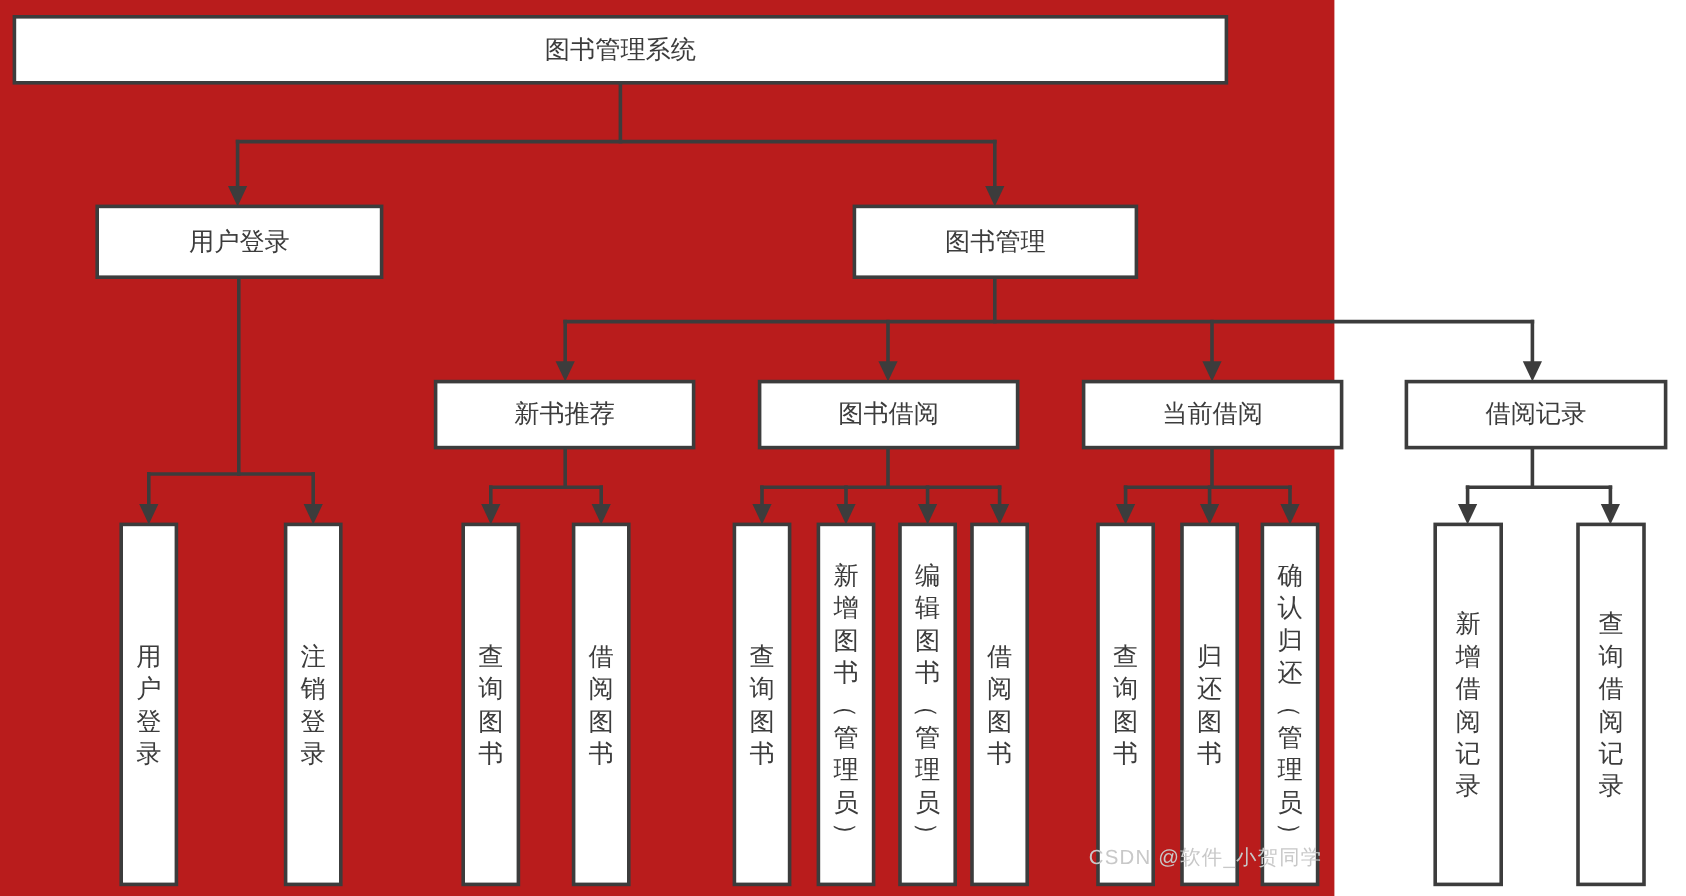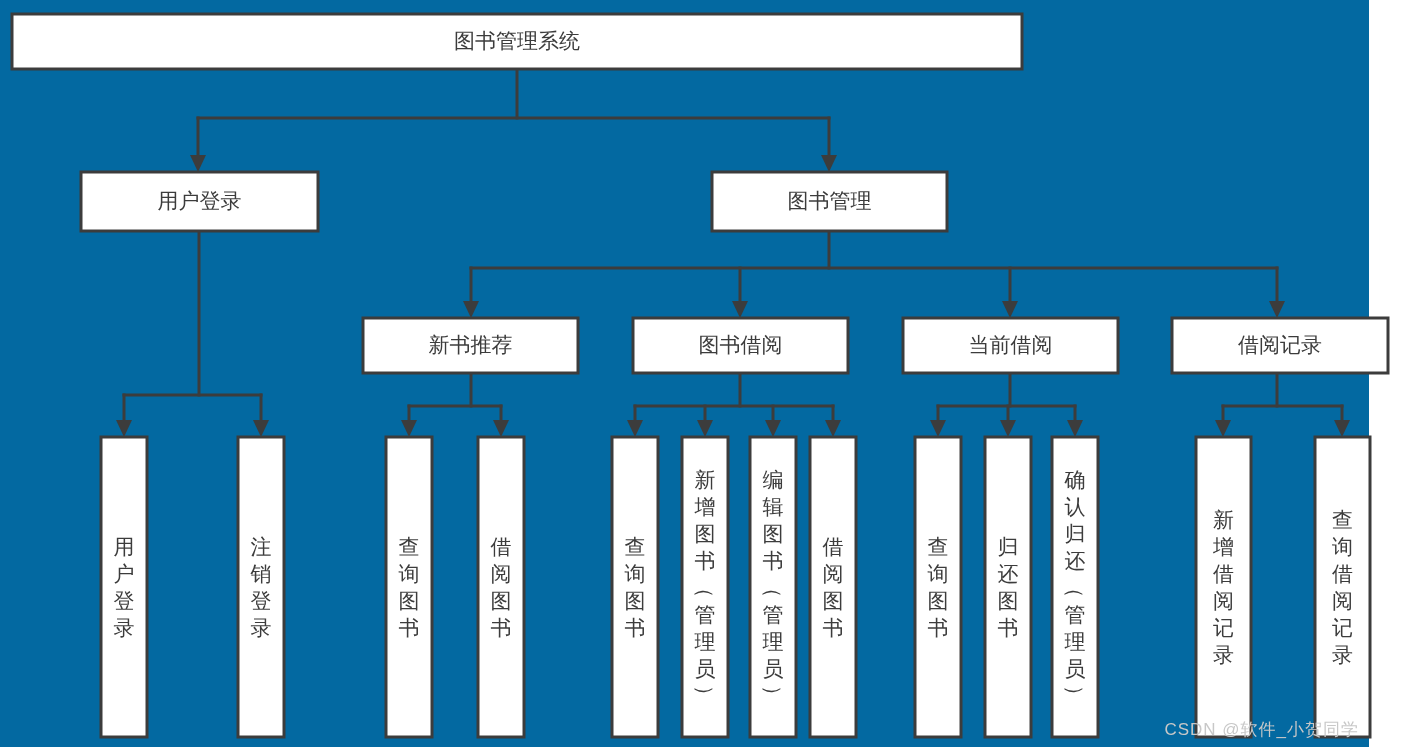--- a/index.html
+++ b/index.html
@@ -1,28 +1,28 @@
 <!DOCTYPE html>
 <html><head>
 <meta charset="utf-8">
 <style>
   html,body{margin:0;padding:0;background:#ffffff;}
   body{width:1405px;height:747px;overflow:hidden;
        font-family:"Liberation Sans","DejaVu Sans",sans-serif;}
-  #stage{position:relative;width:1369px;height:747px;background:#0369a1;}
+  #stage{position:relative;width:1112px;height:747px;background:#b91c1c;}
   svg#diagram{position:absolute;left:0;top:0;width:1405px;height:747px;display:block;}
   .nodebox{fill:#ffffff;stroke:#3c3c3c;stroke-width:3;}
   .link{stroke:#3c3c3c;stroke-width:3;fill:none;stroke-linecap:square;}
   .arrowhead{fill:#3c3c3c;stroke:none;}
   .boxlabel{fill:#3c3c3c;font-family:"Liberation Sans","DejaVu Sans",sans-serif;
             font-size:21px;text-anchor:middle;dominant-baseline:middle;}
   .vlabel{fill:#3c3c3c;font-family:"Liberation Sans","DejaVu Sans",sans-serif;
           font-size:21px;}
   .vchar{text-anchor:middle;}
-  .watermark{position:absolute;right:10px;bottom:6px;color:#c8c8c8;
+  .watermark{position:absolute;right:10px;bottom:21px;color:#c8c8c8;
              font-size:17px;font-family:"Liberation Sans","DejaVu Sans",sans-serif;
              white-space:nowrap;letter-spacing:1px;text-align:center;}
 </style>
 </head>
 <body>
 
 <div id="stage">
   <svg id="diagram" viewBox="0 0 1405 747">
     <g id="connectors-layer">
         <g>

